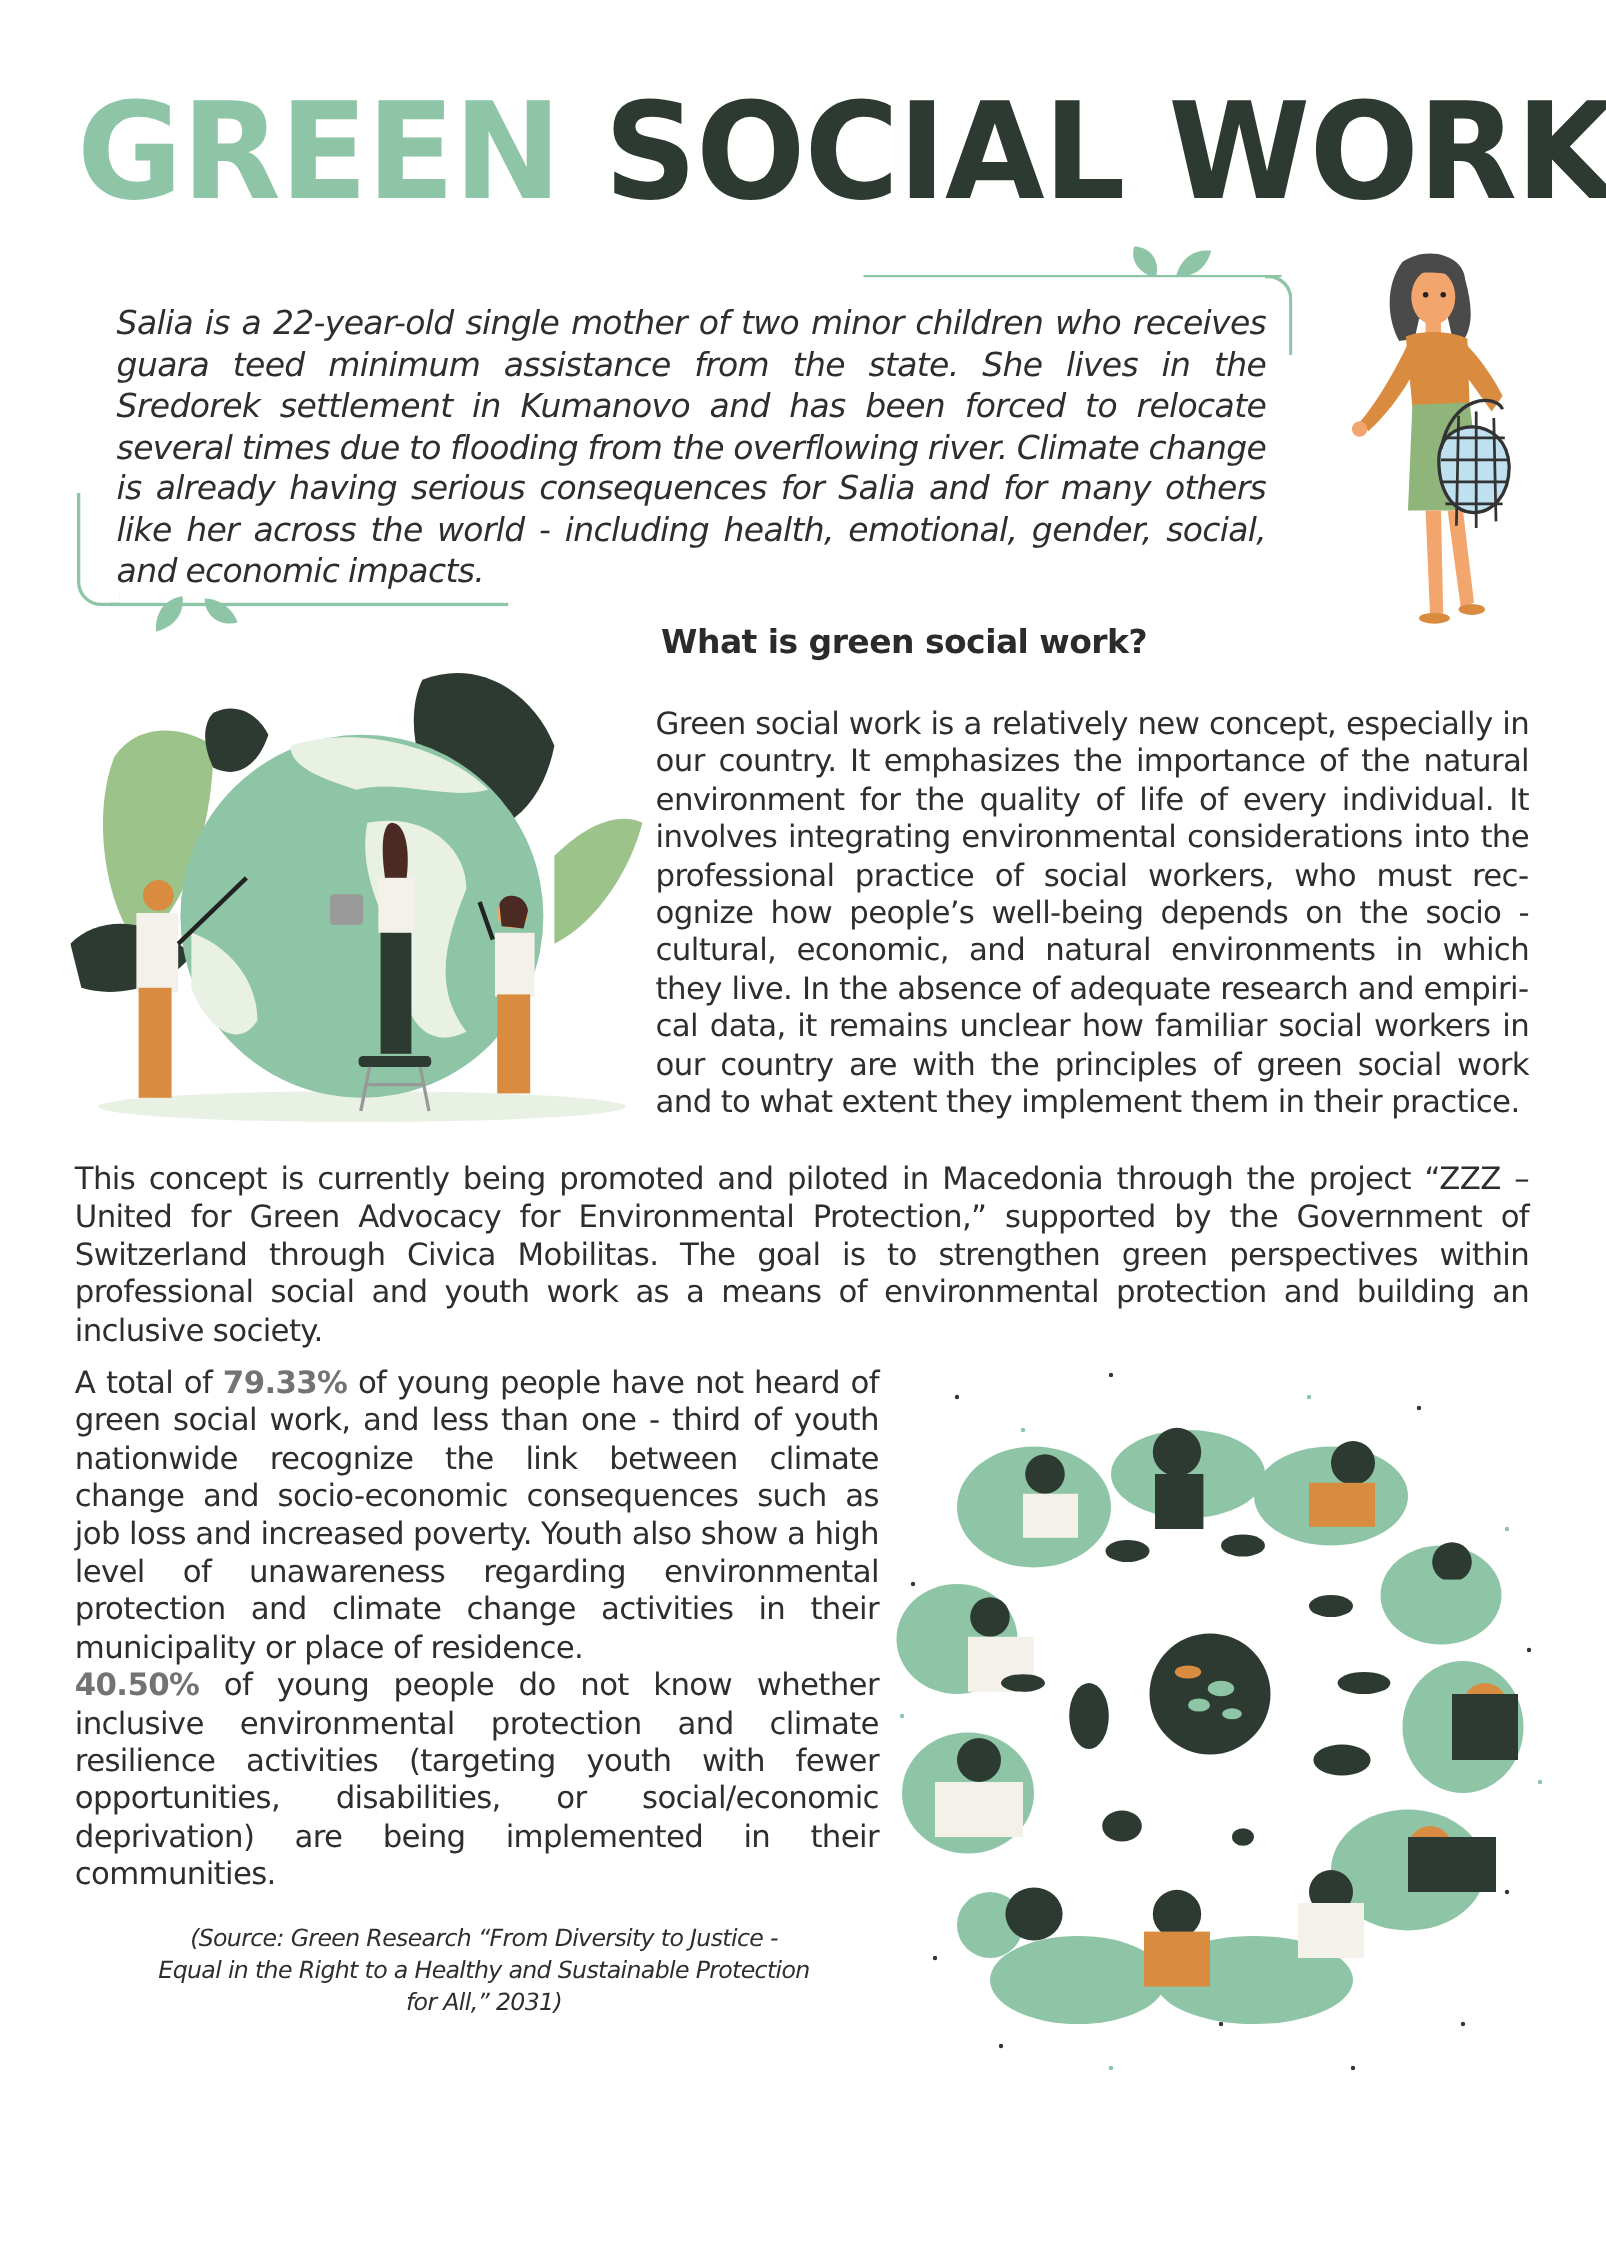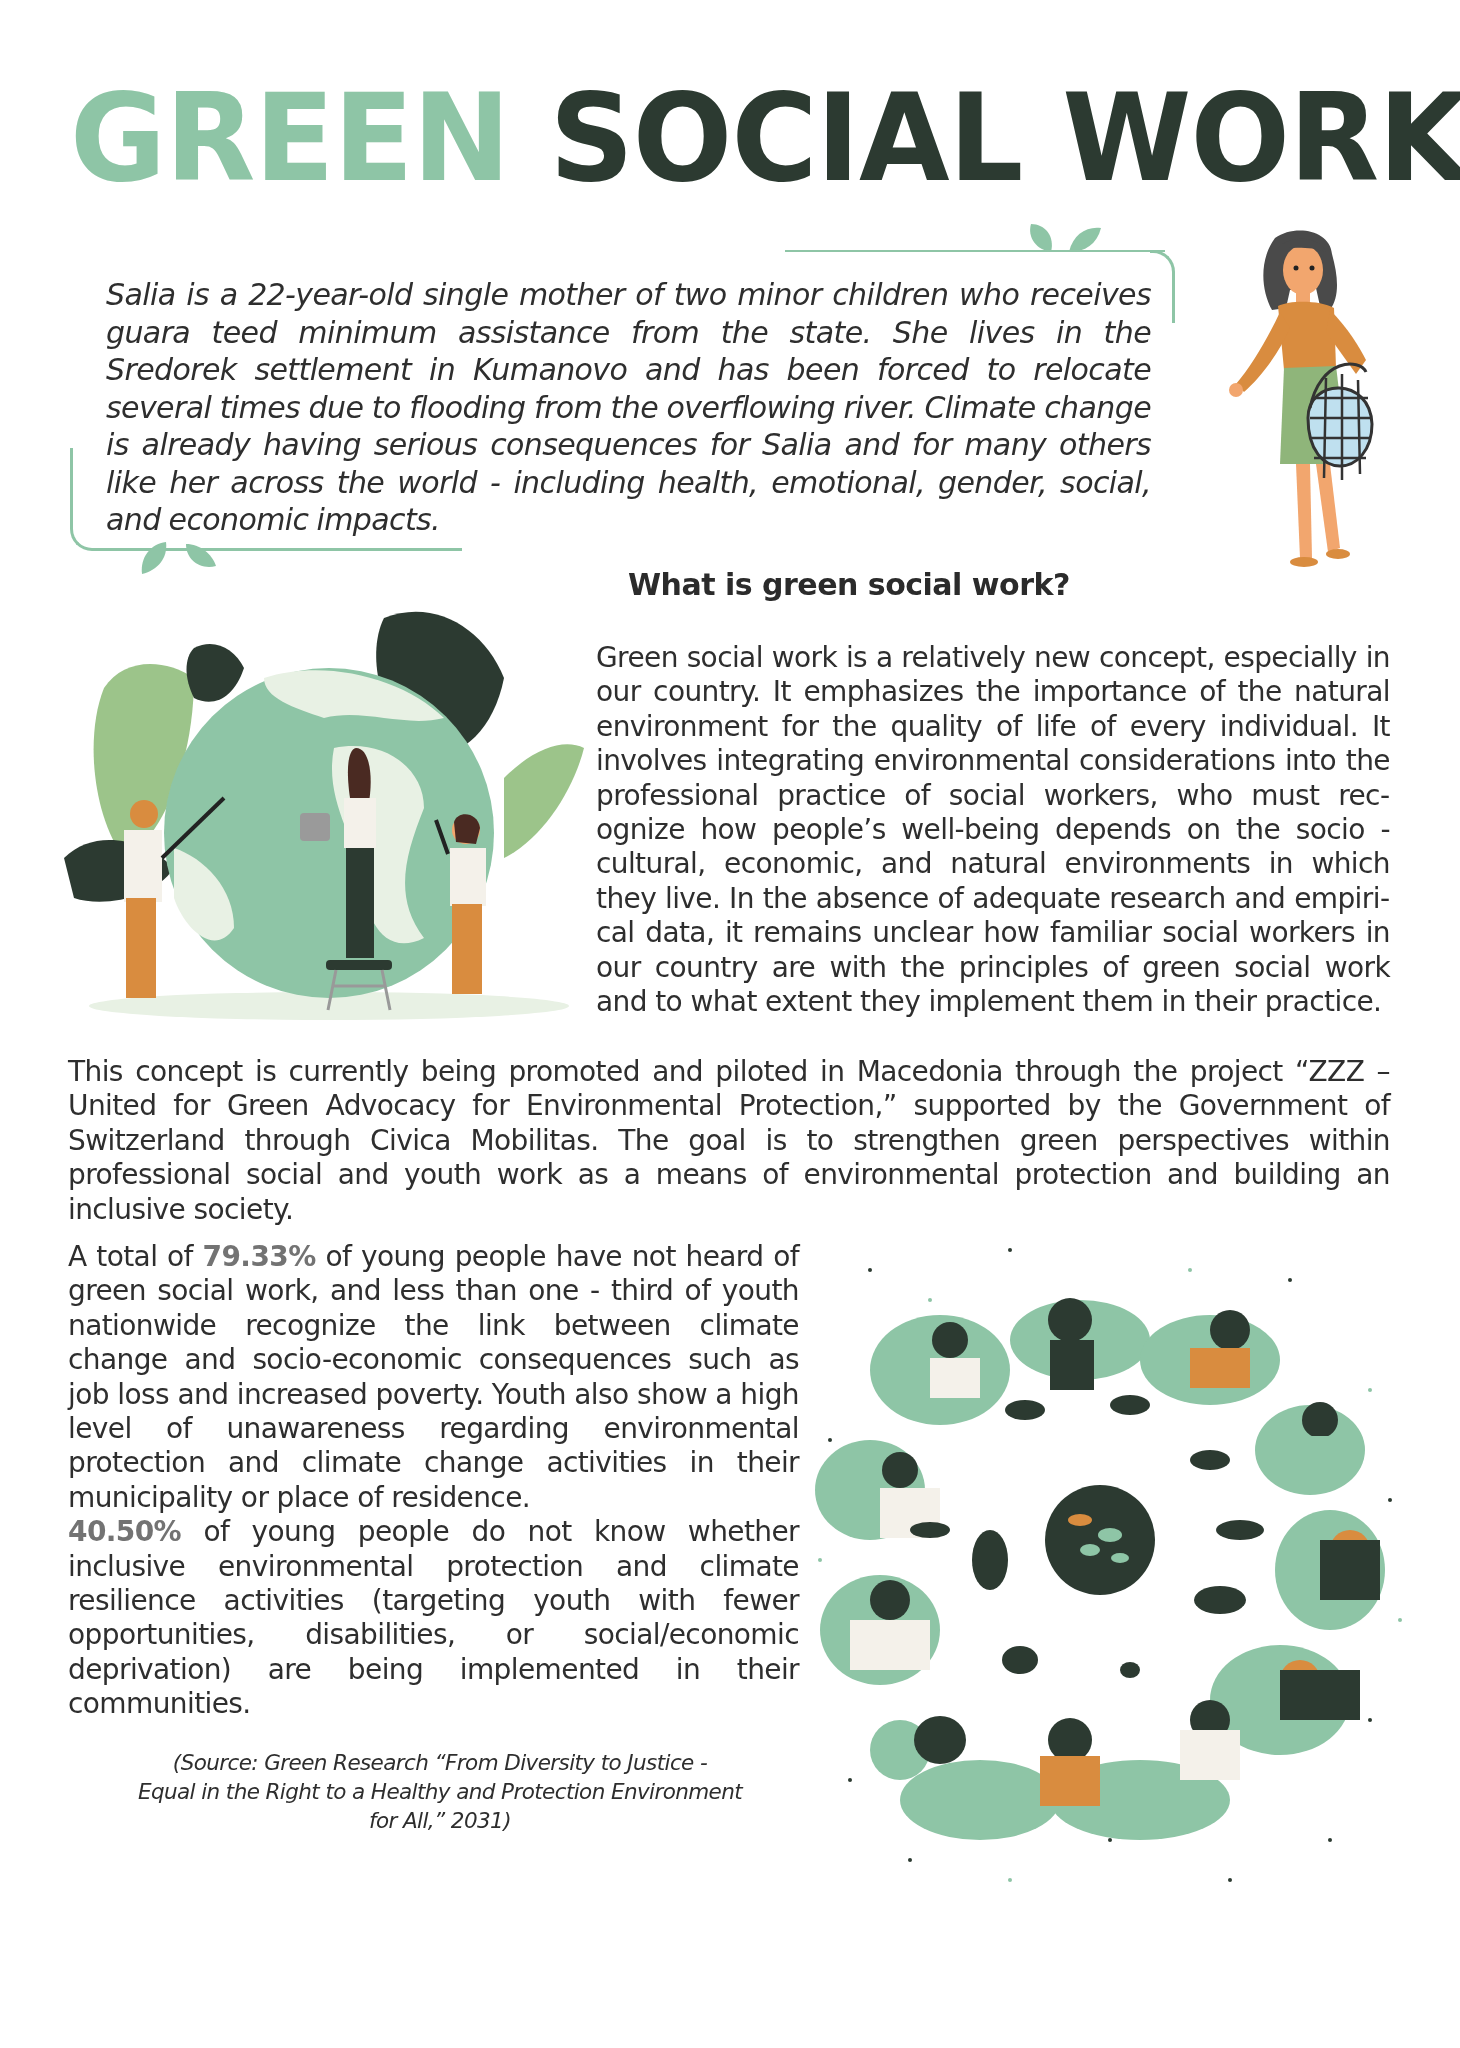--- a/index.html
+++ b/index.html
@@ -17,21 +17,21 @@
   
   .quote-frame-top { left:785px; top:250px; width:380px; height:2px; background:#8ec5a6; }
   .quote-frame-tr { left:1150px; top:250px; width:22px; height:70px; border-top:3px solid #8ec5a6; border-right:3px solid #8ec5a6; border-top-right-radius:22px; background:transparent; }
   .quote-frame-bl { left:70px; top:448px; width:36px; height:100px; border-left:3px solid #8ec5a6; border-bottom:3px solid #8ec5a6; border-bottom-left-radius:22px; }
   .quote-frame-bot { left:100px; top:548px; width:362px; height:3px; background:#8ec5a6; }
   .quote { left:106px; top:276px; width:1045px; font-style:italic; font-size:30px;
            line-height:37.5px; color:#2e2e2e; text-align:justify; font-family:"DejaVu Sans", sans-serif;
            letter-spacing:-0.6px; word-spacing:-1px; }
 
   
-  .heading { left:628px; top:565px; font-family:"DejaVu Sans", sans-serif; font-weight:bold;
+  .heading { left:601px; top:565px; font-family:"DejaVu Sans", sans-serif; font-weight:bold;
              font-size:30px; line-height:40px; color:#2b2b2b; letter-spacing:-0.5px; }
 
   .body-text { font-family:"DejaVu Sans", sans-serif; font-size:28px; line-height:34.4px;
                color:#2e2e2e; text-align:justify; letter-spacing:-0.6px; }
   .p1 { left:596px; top:641px; width:794px; }
   .p2 { left:68px; top:1055px; width:1322px; }
   .p3 { left:68px; top:1240px; width:731px; }
   .p3 b { color:#737373; }
   .source { left:90px; top:1748px; width:700px; text-align:center; font-family:"DejaVu Sans", sans-serif;
             font-style:italic; font-size:21.5px; line-height:29px; color:#2e2e2e; letter-spacing:-0.6px; }
@@ -131,21 +131,21 @@
 
 <div class="abs body-text p2">This concept is currently being promoted and piloted in Macedonia through the project “ZZZ – United for Green Advocacy for Environmental Protection,” supported by the Government of Switzerland through Civica Mobilitas. The goal is to strengthen green perspectives within professional social and youth work as a means of environmental protection and building an inclusive society.</div>
 
 <div class="abs body-text p3">
   <span>A total of </span><b>79.33%</b><span> of young people have not heard of green social work, and less than one - third of youth nationwide recognize the link between climate change and socio-economic consequences such as job loss and increased poverty. Youth also show a high level of unawareness regarding environmental protection and climate change activities in their municipality or place of residence.</span><br>
   <b>40.50%</b><span> of young people do not know whether inclusive environmental protection and climate resilience activi­ties (targeting youth with fewer opportunities, disabili­ties, or social/economic deprivation) are being imple­mented in their communities.</span>
 </div>
 
 <div class="abs source">
   <div>(Source: Green Research “From Diversity to Justice -</div>
-  <div>Equal in the Right to a Healthy and Protection Environment</div>
+  <div>Equal in the Right to a Healthy and Sustainable Protection</div>
   <div>for All,” 2031)</div>
 </div>
 
 <svg class="abs" style="left:810px;top:1240px" width="600" height="660" viewBox="0 0 600 660">
 
   <g fill="#2c3a31">
     <circle cx="60" cy="30" r="2"></circle>
       <circle cx="200" cy="10" r="2"></circle>
       <circle cx="480" cy="40" r="2"></circle>
     <circle cx="20" cy="200" r="2"></circle>

